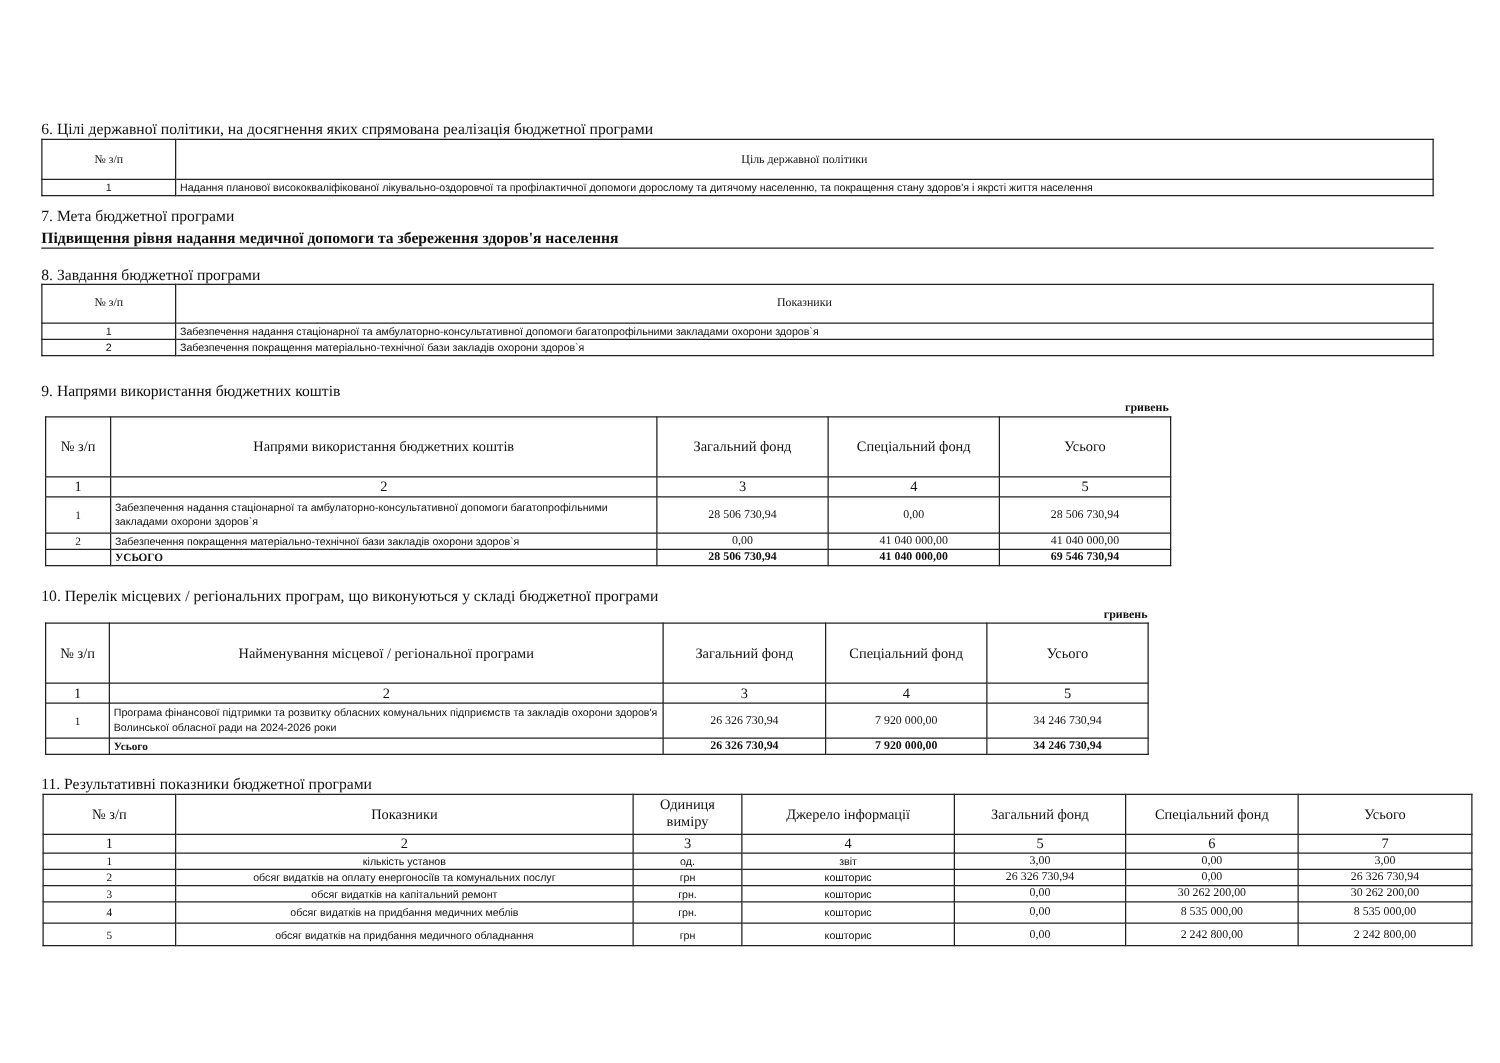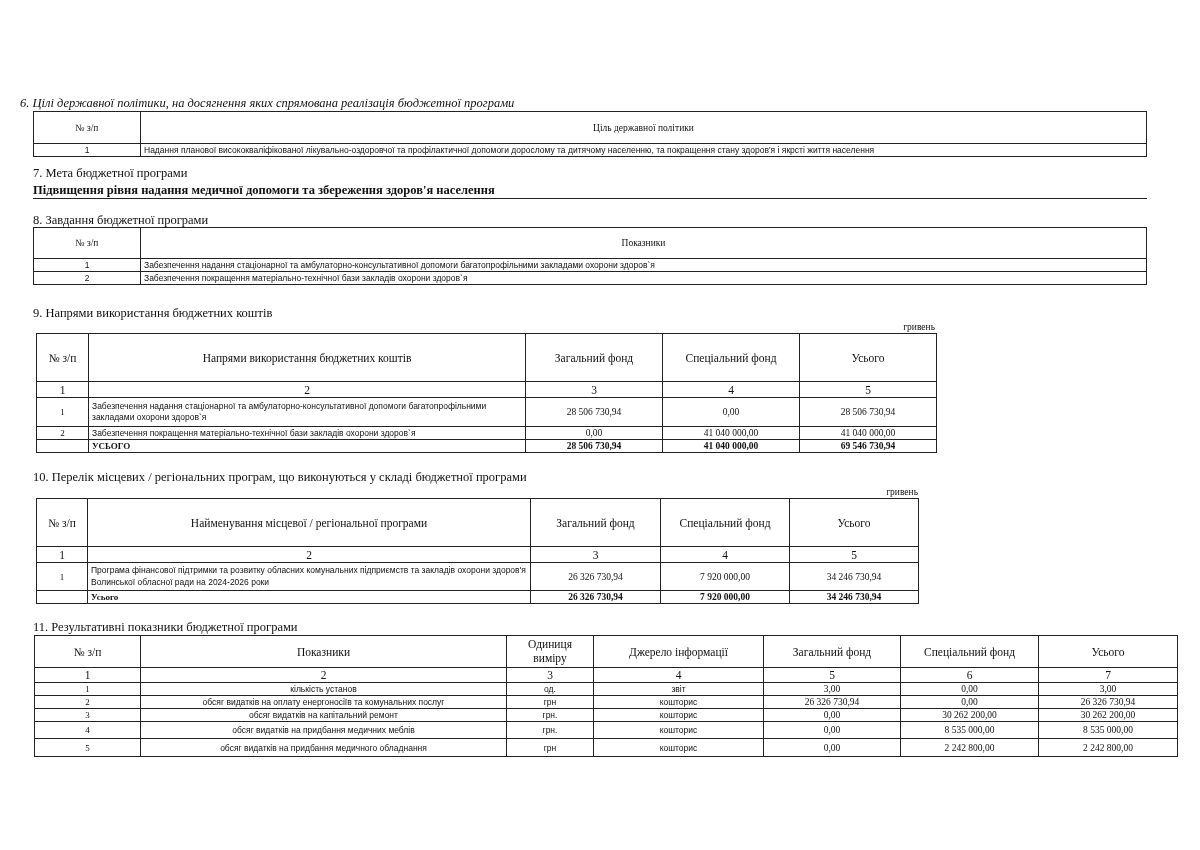--- a/index.html
+++ b/index.html
@@ -4,36 +4,36 @@
 <style>
   html, body { margin: 0; padding: 0; }
   body {
     width: 1200px; height: 850px; position: relative; overflow: hidden;
     background: #ffffff; color: #111111;
     font-family: "Liberation Serif", serif;
   }
   .sec-title { position: absolute; font-size: 12.5px; white-space: nowrap; }
   .goal { position: absolute; font-size: 12.5px; font-weight: bold; white-space: nowrap; }
   .goal-line { position: absolute; height: 0; border-top: 1.3px solid #222; }
-  .unit { position: absolute; font-size: 9.5px; font-weight: normal; }
+  .unit { position: absolute; font-size: 9.5px; font-weight: bold; }
   table { position: absolute; border-collapse: collapse; table-layout: fixed; }
   td { border: 1.3px solid #222; padding: 0 3px; vertical-align: middle; overflow: hidden; }
   .c { text-align: center; }
   .hdr { font-size: 11.5px; }
   .hdr-sm { font-size: 9.5px; }
   .cell { font-size: 8.5px; font-family: "Liberation Sans", sans-serif; white-space: nowrap; }
   .cell-wrap { font-size: 8.5px; font-family: "Liberation Sans", sans-serif; line-height: 1.35; }
   .num { font-size: 9.5px; white-space: nowrap; }
   .b { font-weight: bold; }
   .serif-sm { font-size: 9px; white-space: nowrap; }
 </style>
 </head>
 <body>
 
-<div class="sec-title" style="left:20px; top:96px;font-style:italic;">6. Цілі державної політики, на досягнення яких спрямована реалізація бюджетної програми</div>
+<div class="sec-title" style="left:33px; top:96px;">6. Цілі державної політики, на досягнення яких спрямована реалізація бюджетної програми</div>
 <table style="left:33px; top:111px; width:1114px;">
   <colgroup>
       <col style="width:107px">
       <col>
     </colgroup>
   <tbody>
       <tr style="height:32px">
     <td class="c hdr-sm">№ з/п</td>
     <td class="c hdr-sm">Ціль державної політики</td>
   </tr>

